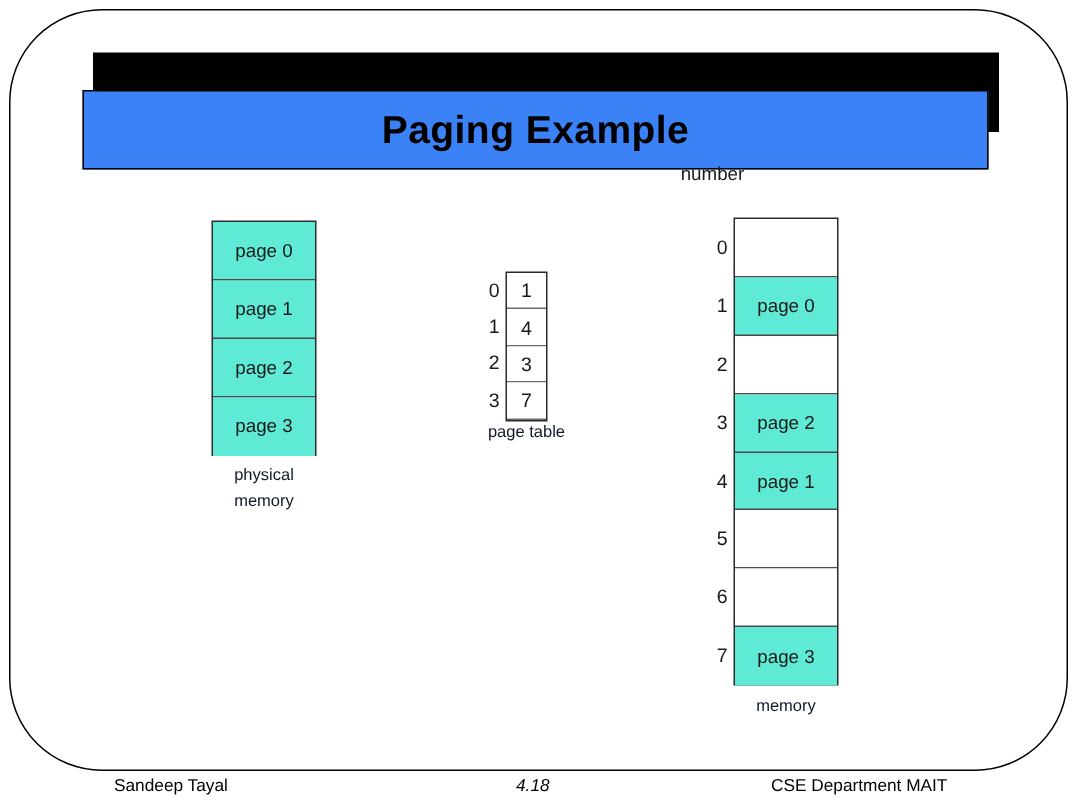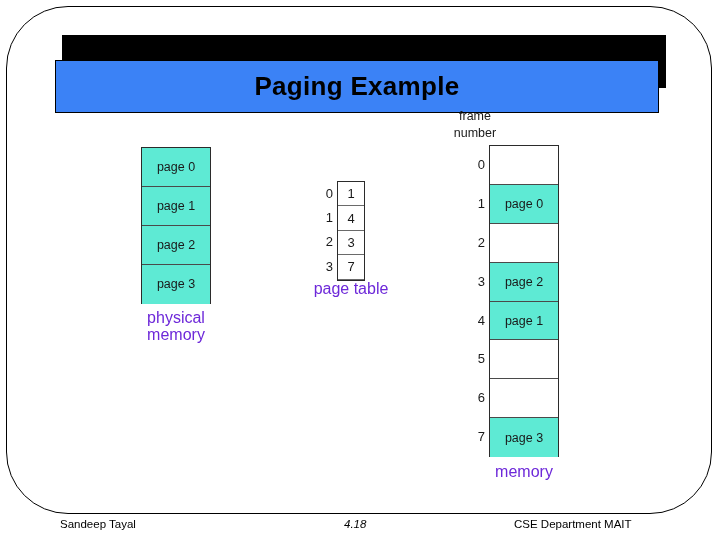--- a/index.html
+++ b/index.html
@@ -93,23 +93,23 @@
     left: 141px;
     top: 147px;
     width: 70px;
     height: 157px;
   }
   #logical-memory-box .memcell { height: 38.9px; }
 
   .caption {
     position: absolute;
     text-align: center;
-    font-size: 16px;
+    font-size: 11px;
     line-height: 17px;
-    color: #6d28d9;
+    color: #0f172a;
   }
   #logical-memory-caption {
     left: 126px;
     top: 309px;
     width: 100px;
   }
 
   
   #page-table-box {
     left: 337px;
@@ -186,21 +186,21 @@
   }
 
   
   .footer-text {
     position: absolute;
     top: 518px;
     font-size: 11.5px;
     color: #000000;
     white-space: nowrap;
   }
-  #footer-author { left: 60px; }
+  #footer-author { left: 76px; }
   #footer-page   { left: 344px; font-style: italic; }
   #footer-dept   { left: 514px; }
 </style>
 </head>
 <body>
 
 <div id="slide">
 
   <div class="slide-frame"></div>
 
@@ -229,21 +229,20 @@
 
   <div class="memcol" id="page-table-box">
     <div class="memcell">1</div>
     <div class="memcell">4</div>
     <div class="memcell">3</div>
     <div class="memcell">7</div>
   </div>
   <div class="caption" id="page-table-caption">page table</div>
 
   <div id="frame-number-label">
-    <div>frame</div>
     <div>number</div>
   </div>
 
   <div id="frame-indices">
     <div class="fr-index">0</div>
     <div class="fr-index">1</div>
     <div class="fr-index">2</div>
     <div class="fr-index">3</div>
     <div class="fr-index">4</div>
     <div class="fr-index">5</div>

